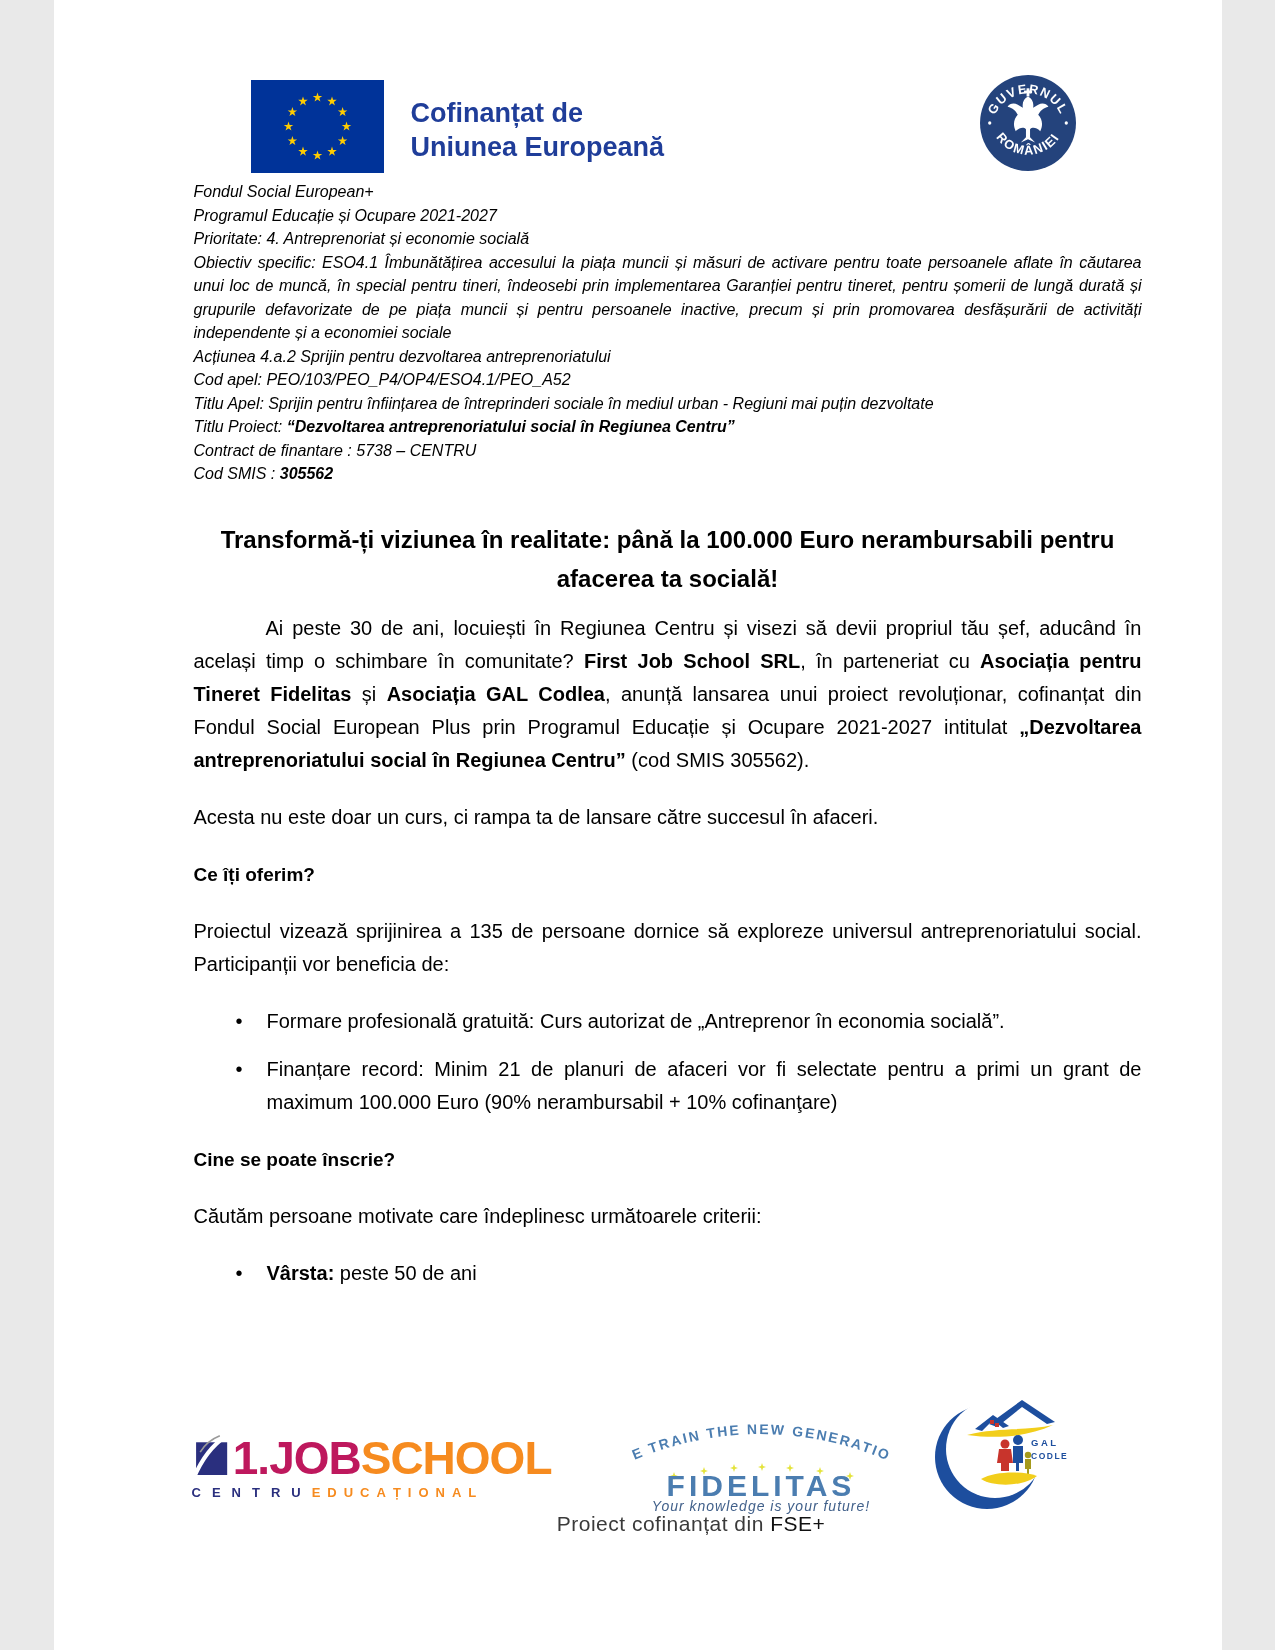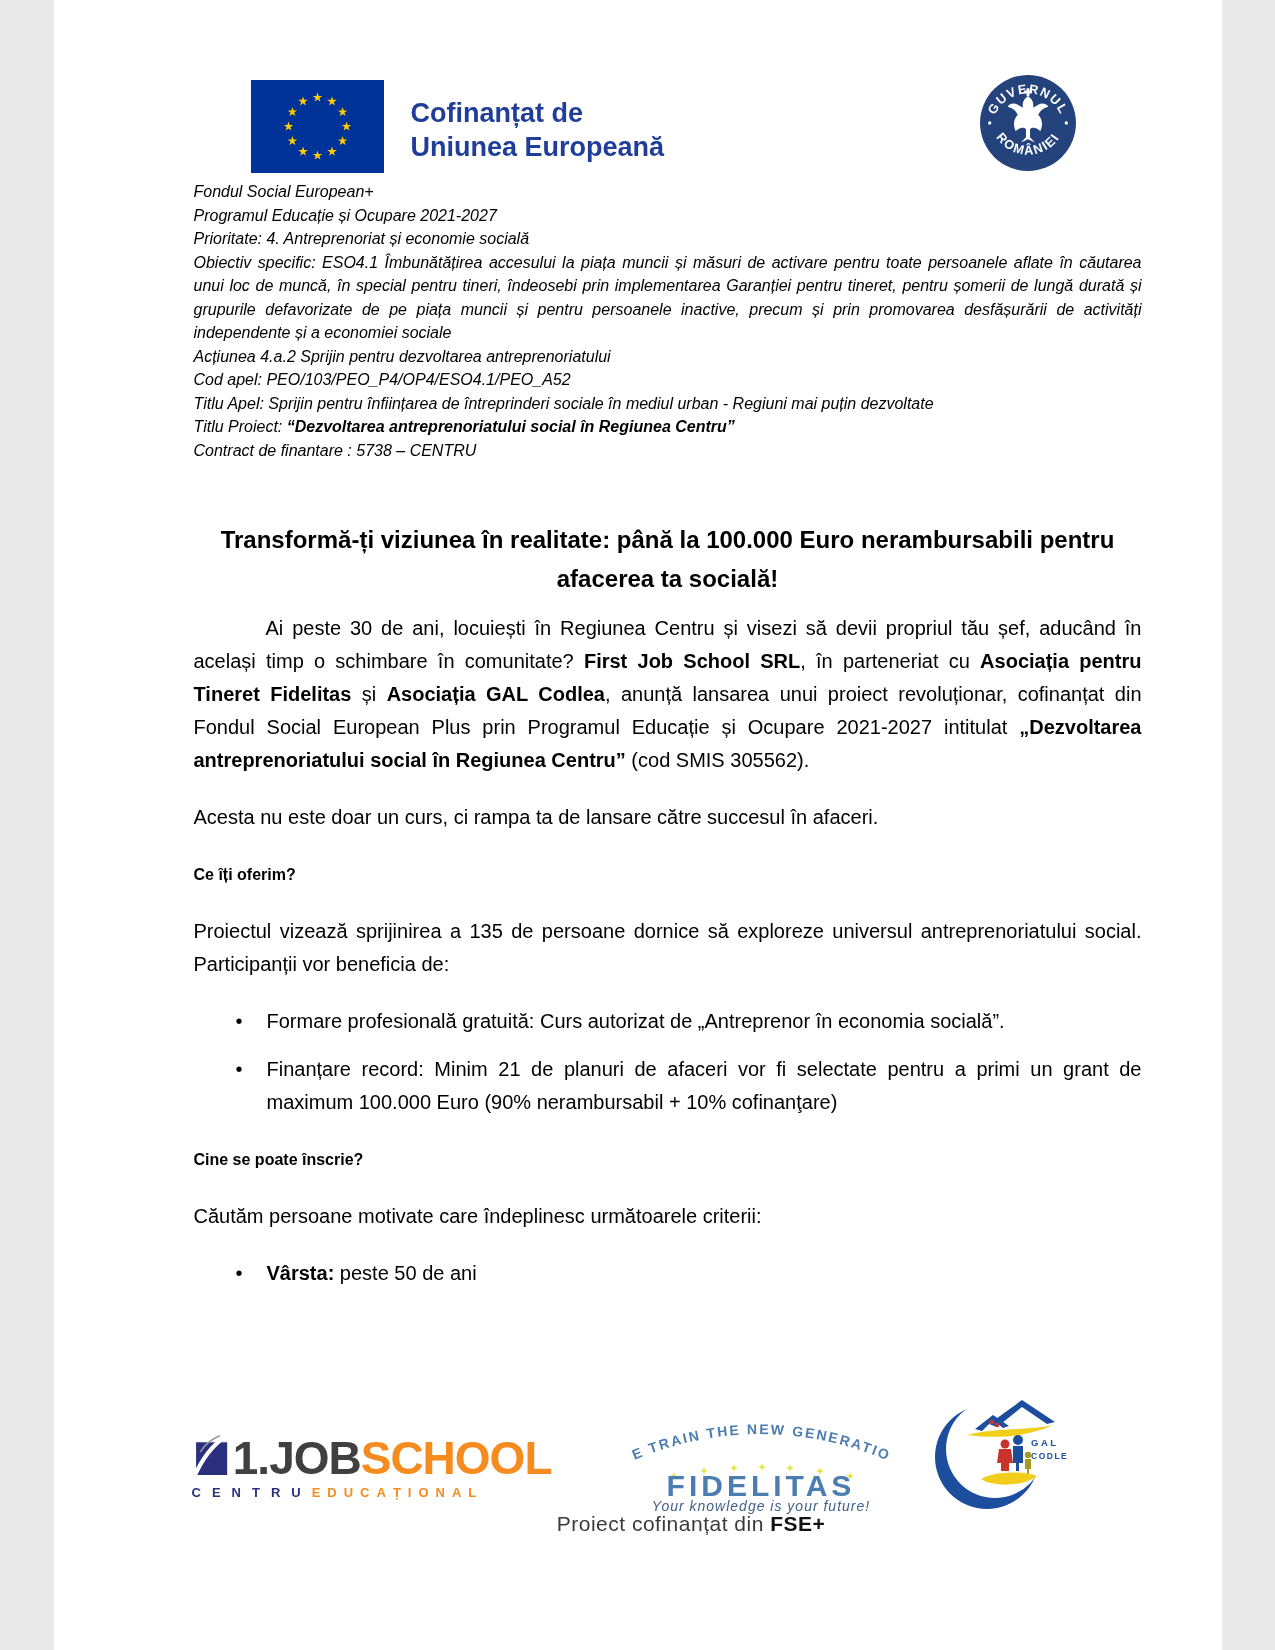--- a/index.html
+++ b/index.html
@@ -34,50 +34,50 @@
     font-size:24px; line-height:39px;
   }
 
   
   .body-text {
     position:absolute; left:140px; top:612px; width:948px;
     font-size:20px; line-height:33px; text-align:justify;
   }
   .body-text p { margin:0 0 24px 0; }
   .body-text p.indent { text-indent:72px; }
-  .body-text h3 { font-size:16px; font-weight:bold; margin:0 0 24px 0; text-align:left; }
+  .body-text h3 { font-size:19px; font-weight:bold; margin:0 0 24px 0; text-align:left; }
   .body-text .b { font-weight:bold; }
   ul.bullets { list-style:none; margin:0 0 24px 0; }
   ul.bullets li {
     position:relative; padding-left:73px; margin:0 0 15px 0; text-align:justify;
   }
   ul.bullets li::before {
     content:"\2022"; position:absolute; left:42px; top:0;
     font-size:20px; line-height:33px;
   }
 
   
   .jobschool { position:absolute; left:138px; top:1430px; width:360px; }
   .js-row1 { display:flex; align-items:flex-end; height:52px; }
   .js-icon { width:46px; height:50px; margin-right:2px; }
   .js-word { font-weight:bold; font-size:46px; line-height:48px; letter-spacing:-1px; }
-  .js-job { color:#404040;margin-top:40px; }
+  .js-job { color:#be185d;margin-top:40px; }
   .js-school { color:#f68b1f; }
   .js-row2 { margin-top:3px; display:flex; font-size:13px; font-weight:bold; }
   .js-centru { color:#2a2f7e; letter-spacing:11px; }
   .js-educational { color:#f68b1f; letter-spacing:7px;text-align:right; }
 
   .fidelitas { position:absolute; left:565px; top:1402px; width:285px; height:112px; }
   .gal { position:absolute; left:872px; top:1382px; width:142px; height:135px; }
 
   .footer-line {
     position:absolute; left:0; top:1512px; width:1275px;
     text-align:center; font-size:21px; letter-spacing:0.5px; color:#3a3a3a;
   }
-  .footer-line .b { font-weight:bold; color:#111;text-align:center; }
+  .footer-line .b { font-weight:normal; color:#111;text-align:center; }
 </style>
 </head>
 <body>
 
 <div class="page">
 
   <svg class="eu-flag" viewBox="0 0 133 93" aria-hidden="true">
     <defs>
       <polygon id="star" points="0,-10 2.245,-3.09 9.511,-3.09 3.633,1.18 5.878,8.09 0,3.82 -5.878,8.09 -3.633,1.18 -9.511,-3.09 -2.245,-3.09" fill="#FFCC00"></polygon>
     </defs>
@@ -125,20 +125,21 @@
   <div class="meta">
     <div>Fondul Social European+</div>
     <div>Programul Educație și Ocupare 2021-2027</div>
     <div>Prioritate: 4. Antreprenoriat și economie socială</div>
     <div class="justify">Obiectiv specific: ESO4.1 Îmbunătățirea accesului la piața muncii și măsuri de activare pentru toate persoanele aflate în căutarea unui loc de muncă, în special pentru tineri, îndeosebi prin implementarea Garanției pentru tineret, pentru șomerii de lungă durată și grupurile defavorizate de pe piața muncii și pentru persoanele inactive, precum și prin promovarea desfășurării de activități independente și a economiei sociale</div>
     <div>Acțiunea 4.a.2 Sprijin pentru dezvoltarea antreprenoriatului</div>
     <div>Cod apel: PEO/103/PEO_P4/OP4/ESO4.1/PEO_A52</div>
     <div>Titlu Apel: Sprijin pentru înființarea de întreprinderi sociale în mediul urban - Regiuni mai puțin dezvoltate</div>
     <div><span>Titlu Proiect: </span><span class="b">“Dezvoltarea antreprenoriatului social în Regiunea Centru”</span></div>
     <div>Contract de finantare : 5738 – CENTRU</div>
+    <div><span>Cod SMIS : </span><span class="b">305562</span></div>
   </div>
 
   <div class="doc-title">Transformă-ți viziunea în realitate: până la 100.000 Euro nerambursabili pentru afacerea ta socială!</div>
 
   <div class="body-text">
 
     <p class="indent"><span>Ai peste 30 de ani, locuiești în Regiunea Centru și visezi să devii propriul tău șef, aducând în același timp o schimbare în comunitate? </span><span class="b">First Job School SRL</span><span>, în parteneriat cu </span><span class="b">Asociația pentru Tineret Fidelitas</span><span> și </span><span class="b">Asociația GAL Codlea</span><span>, anunță lansarea unui proiect revoluționar, cofinanțat din Fondul Social European Plus prin Programul Educație și Ocupare 2021-2027 intitulat </span><span class="b">„Dezvoltarea antreprenoriatului social în Regiunea Centru”</span><span> (cod SMIS 305562).</span></p>
 
     <p>Acesta nu este doar un curs, ci rampa ta de lansare către succesul în afaceri.</p>
 

